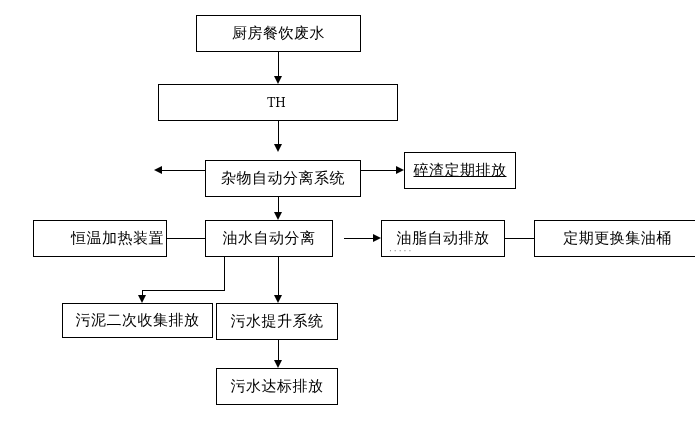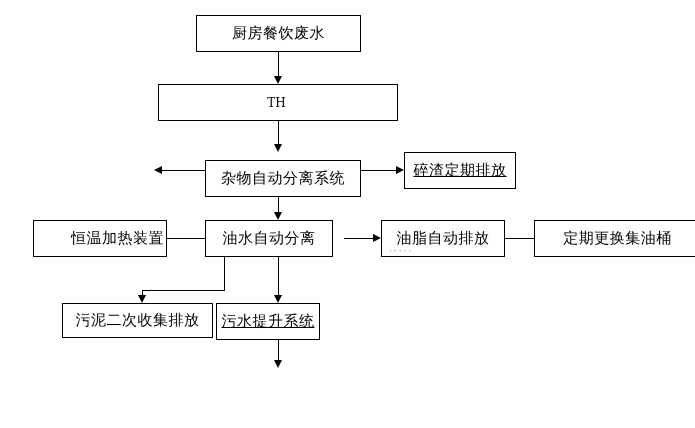--- a/index.html
+++ b/index.html
@@ -112,24 +112,27 @@
   <div class="artifact" style="left:389px; top:247px;">·····</div>
 
   <div class="node" style="left:534px; top:220px; width:167px; height:37px;">
     <span class="lbl">定期更换集油桶</span>
   </div>
 
   <div class="node" style="left:45px; top:303px; width:151px; height:35px;margin-left:17px;">
     <span class="lbl">污泥二次收集排放</span>
   </div>
 
-  <div class="node" style="left:216px; top:303px; width:104px; height:37px;text-decoration:underline;">
+  <div class="node" style="left:216px; top:303px; width:122px; height:37px;">
     <span class="lbl">污水提升系统</span>
   </div>
 
+  <div class="node" style="left:216px; top:368px; width:122px; height:37px;">
+    <span class="lbl">污水达标排放</span>
+  </div>
 
   <div class="vline" style="left:278px; top:52px; height:24px;"></div>
   <div class="arrow down" style="left:274px; top:76px;"></div>
 
   <div class="vline" style="left:278px; top:121px; height:23px;"></div>
   <div class="arrow down" style="left:274px; top:144px;"></div>
 
   <div class="hline" style="left:162px; top:170px; width:43px;"></div>
   <div class="arrow left" style="left:154px; top:166px;"></div>
 

